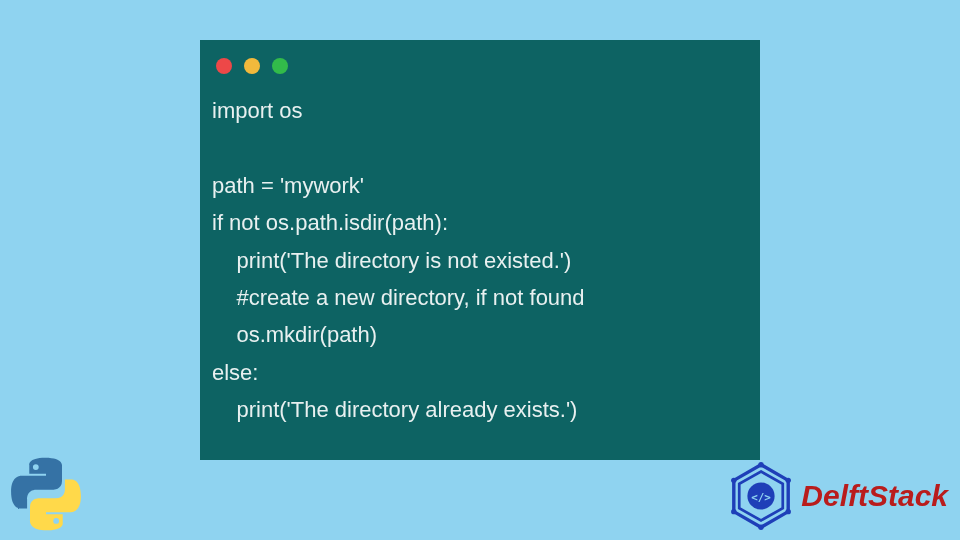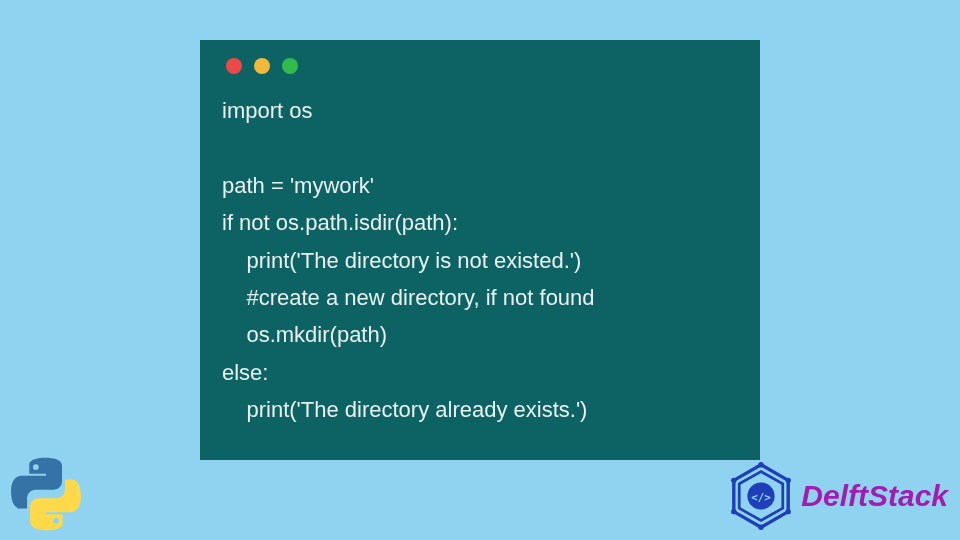--- a/index.html
+++ b/index.html
@@ -11,21 +11,21 @@
     font-family: Arial, Helvetica, sans-serif;
     overflow: hidden;
   }
   .code-window {
     position: absolute;
     left: 200px;
     top: 40px;
     width: 560px;
     height: 420px;
     background: #0d6363;
-    padding: 18px 22px 22px 22px;
+    padding: 18px 22px 22px 12px;
   }
   .traffic-lights {
     display: flex;
     gap: 12px;
     margin-bottom: 18px;
     padding-left: 4px;
   }
   .dot {
     width: 16px;
     height: 16px;
@@ -50,21 +50,21 @@
   }
   .brand {
     position: absolute;
     right: 12px;
     bottom: 10px;
     display: flex;
     align-items: center;
     gap: 6px;
   }
   .brand-text {
-    color: #a21caf;
+    color: #b91c1c;
     font-size: 30px;
     font-weight: 600;
     font-style: italic;
   }
   .brand-icon { width: 68px; height: 68px; }
 </style>
 </head>
 <body>
 
 <div class="code-window">

